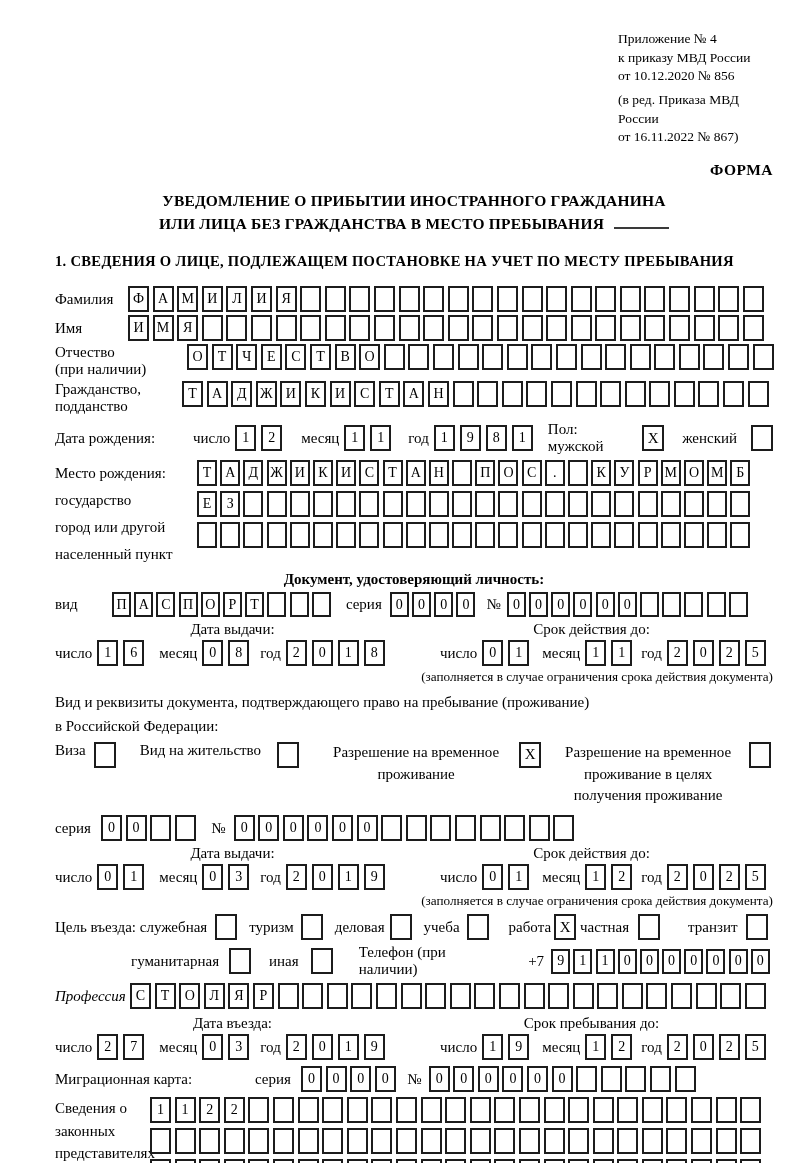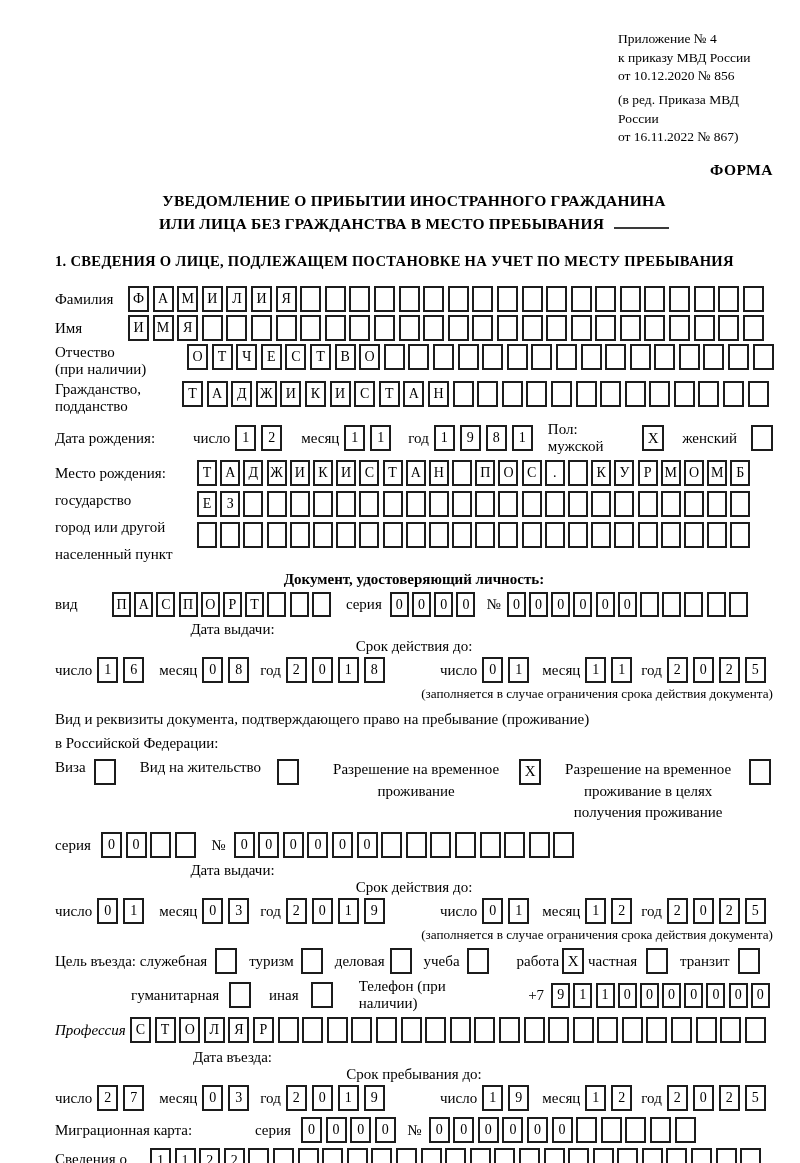--- a/index.html
+++ b/index.html
@@ -30,21 +30,21 @@
   .cells-sm .cell{width:20px;margin-right:3.2px;}
   .cells-xs .cell{width:19px;margin-right:3.2px;height:25px;}
   .checkbox{
     box-sizing:border-box;flex:none;width:22px;height:26px;border:2px solid #1c1c1c;
     display:inline-flex;align-items:center;justify-content:center;font-size:15px;background:#fff;
   }
   .dg{display:flex;align-items:center;}
   .dg .t{margin-right:5px;}
   .dg .cell{margin-right:5px;}
   .dgw{width:355px;flex:none;}
-  .dh{display:flex;margin-top:4px;margin-bottom:2px;flex-direction:column;}
+  .dh{display:flex;margin-top:4px;margin-bottom:2px;}
   .dh .h1{width:355px;text-align:center;flex:none;}
   .dh .h2{flex:1;text-align:center;}
   .note{font-size:13.2px;text-align:right;margin-top:1px;margin-bottom:5px;}
   .para{line-height:1.55;margin-top:6px;}
   .ctr{text-align:center;line-height:1.45;flex:none;}
   .mlh{line-height:1.8;}
   .stack{display:flex;flex-direction:column;}
   .stack .cells{margin-bottom:5px;}
 </style>
 </head>
@@ -499,25 +499,25 @@
 
   <div class="row" style="margin-top:4px;">
     <span>Цель въезда: служебная</span>
     <span class="checkbox" style="margin-left:8px;"></span>
     <span style="margin-left:12px;">туризм</span>
     <span class="checkbox" style="margin-left:7px;"></span>
     <span style="margin-left:12px;">деловая</span>
     <span class="checkbox" style="margin-left:5px;"></span>
     <span style="margin-left:12px;">учеба</span>
     <span class="checkbox" style="margin-left:7px;"></span>
-    <span style="margin-left:28px;">работа</span>
+    <span style="margin-left:20px;">работа</span>
     <span class="checkbox" style="margin-left:3px;">X</span>
     <span style="margin-left:4px;">частная</span>
     <span class="checkbox" style="margin-left:9px;"></span>
-    <span style="margin-left:12px;">транзит</span>
+    <span style="margin-left:28px;">транзит</span>
     <span class="checkbox" style="margin-left:9px;"></span>
   </div>
 
   <div class="row" style="margin-top:4px;">
     <span style="margin-left:76px;">гуманитарная</span>
     <span class="checkbox" style="margin-left:10px;"></span>
     <span style="margin-left:18px;">иная</span>
     <span class="checkbox" style="margin-left:12px;"></span>
     <span style="margin-left:26px;">Телефон (при наличии)</span>
     <span style="margin-left:22px;margin-right:7px;">+7</span>

